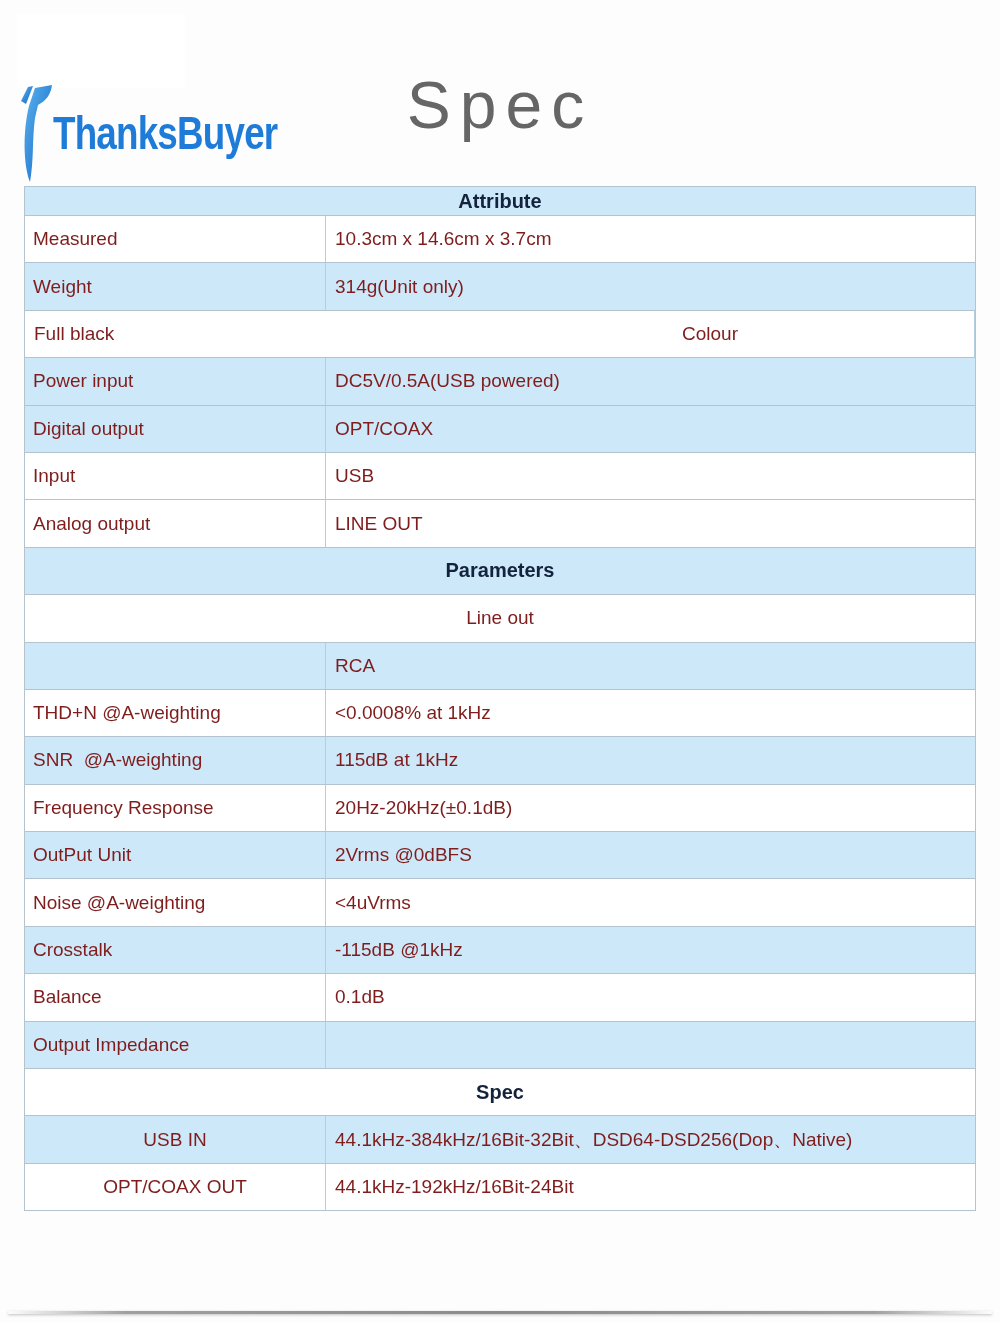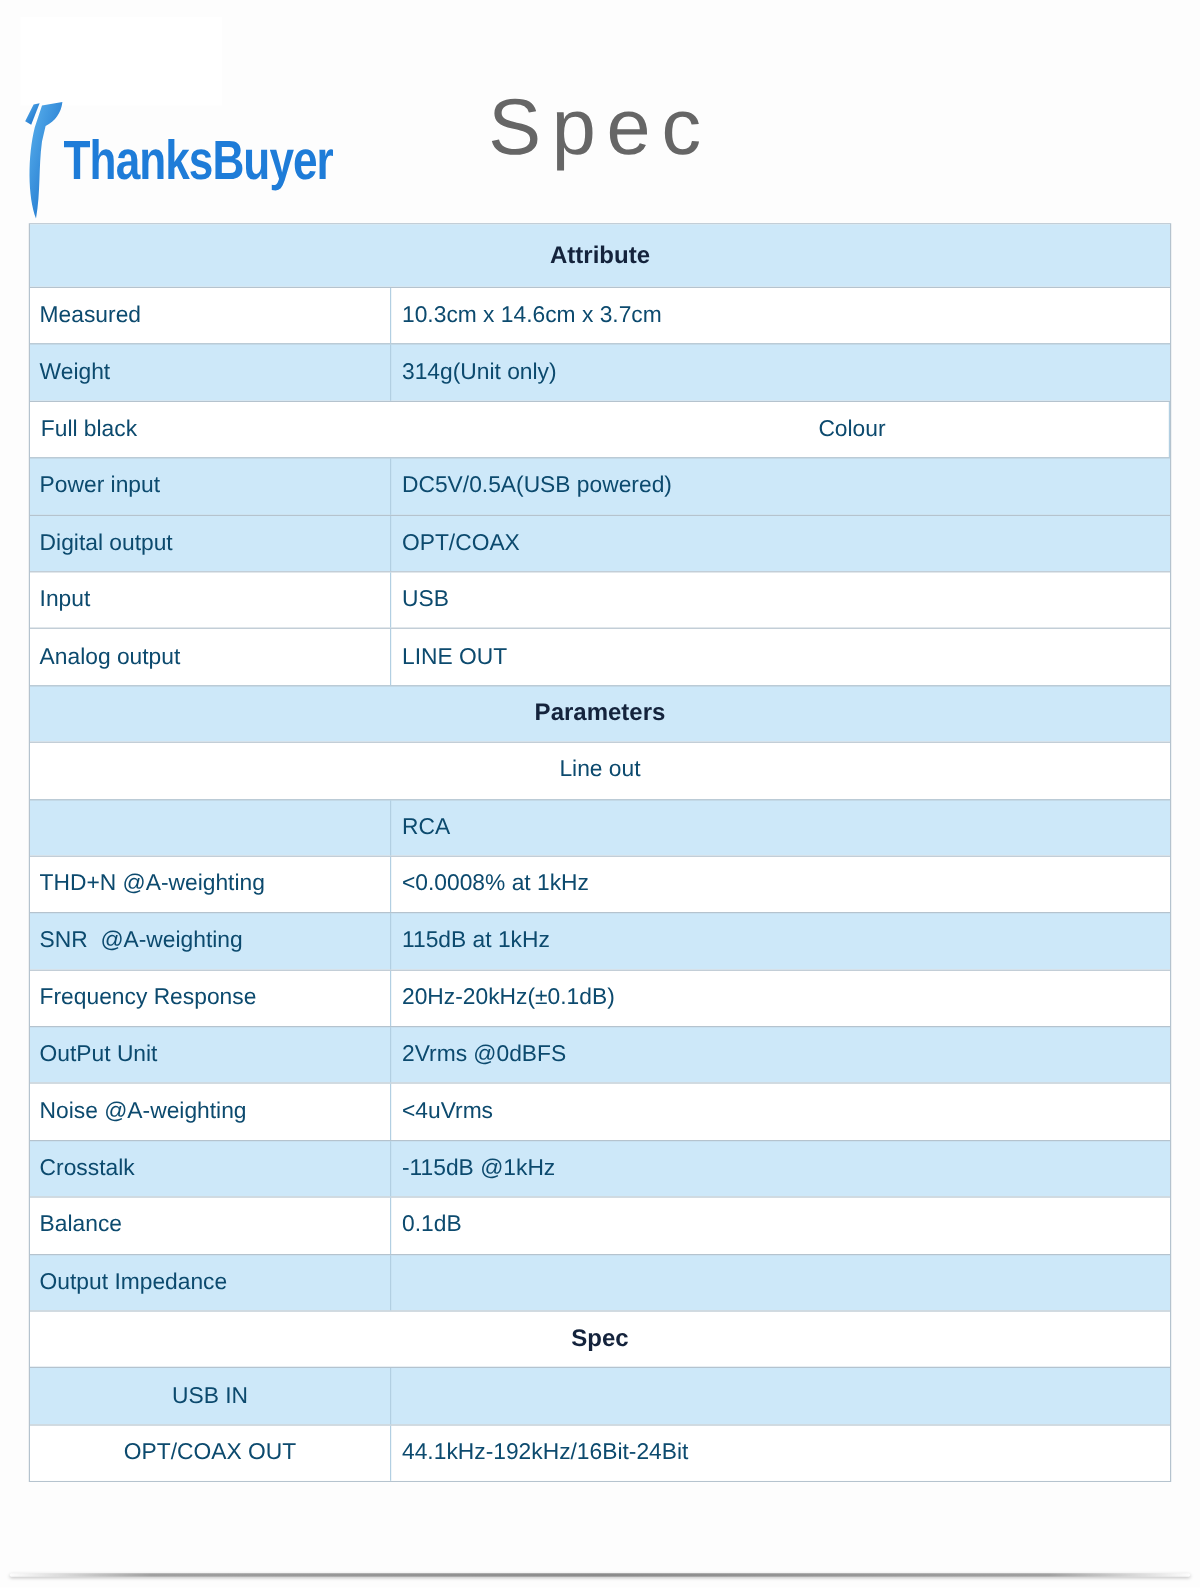--- a/index.html
+++ b/index.html
@@ -67,29 +67,29 @@
     border: 1px solid #b5c3ce;
     box-sizing: border-box;
     background: #ffffff;
   }
   .trow {
     display: flex;
     height: 47.4px;
     border-top: 1px solid #b5c3ce;
     box-sizing: border-box;
   }
-  .trow:first-child { border-top: none; height: 52px; }
+  .trow:first-child { border-top: none; height: 28px; }
   .bg-blue { background: #cde8f9; }
   .bg-white { background: #ffffff; }
 
   .cell {
     display: flex;
     align-items: center;
     font-size: 19px;
-    color: #0c4a6e;
+    color: #7f1d1d;
     white-space: pre;
     box-sizing: border-box;
     overflow: hidden;
   }
   .cell.key {
     width: 301px;
     padding-left: 8px;
     border-right: 1px solid #b2cfe2;
   }
   .cell.key.center {
@@ -215,20 +215,21 @@
       <div class="cell value">0.1dB</div>
     </div>
     <div class="trow bg-blue">
       <div class="cell key">Output Impedance</div>
     </div>
     <div class="trow bg-white">
       <div class="cell full bold">Spec</div>
     </div>
     <div class="trow bg-blue">
       <div class="cell key center">USB IN</div>
+      <div class="cell value">44.1kHz-384kHz/16Bit-32Bit、DSD64-DSD256(Dop、Native)</div>
     </div>
     <div class="trow bg-white">
       <div class="cell key center">OPT/COAX OUT</div>
       <div class="cell value">44.1kHz-192kHz/16Bit-24Bit</div>
     </div>
   </div>
 
 <div class="bottom-shadow"></div>
 
 </body></html>

